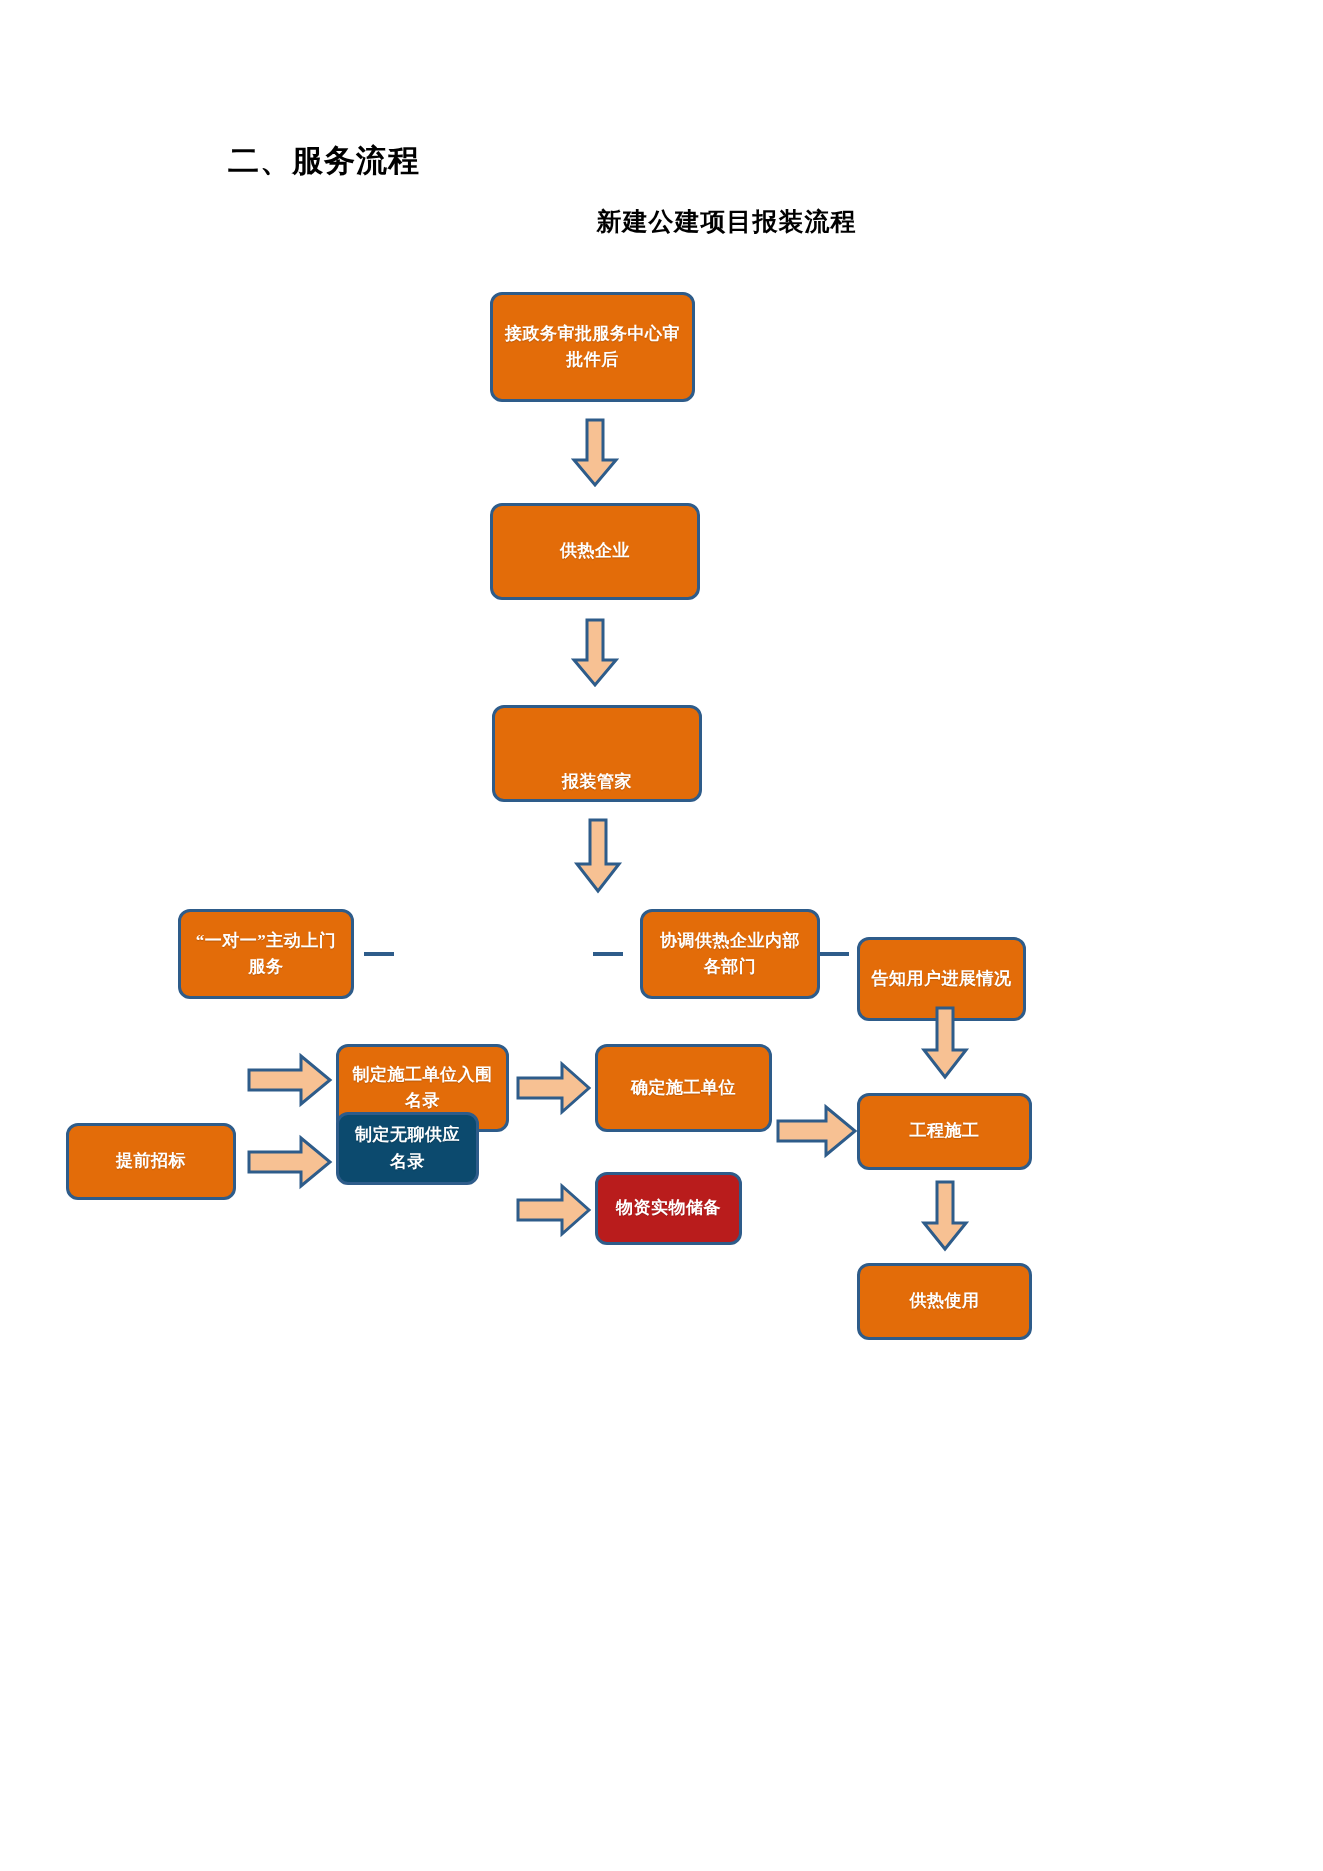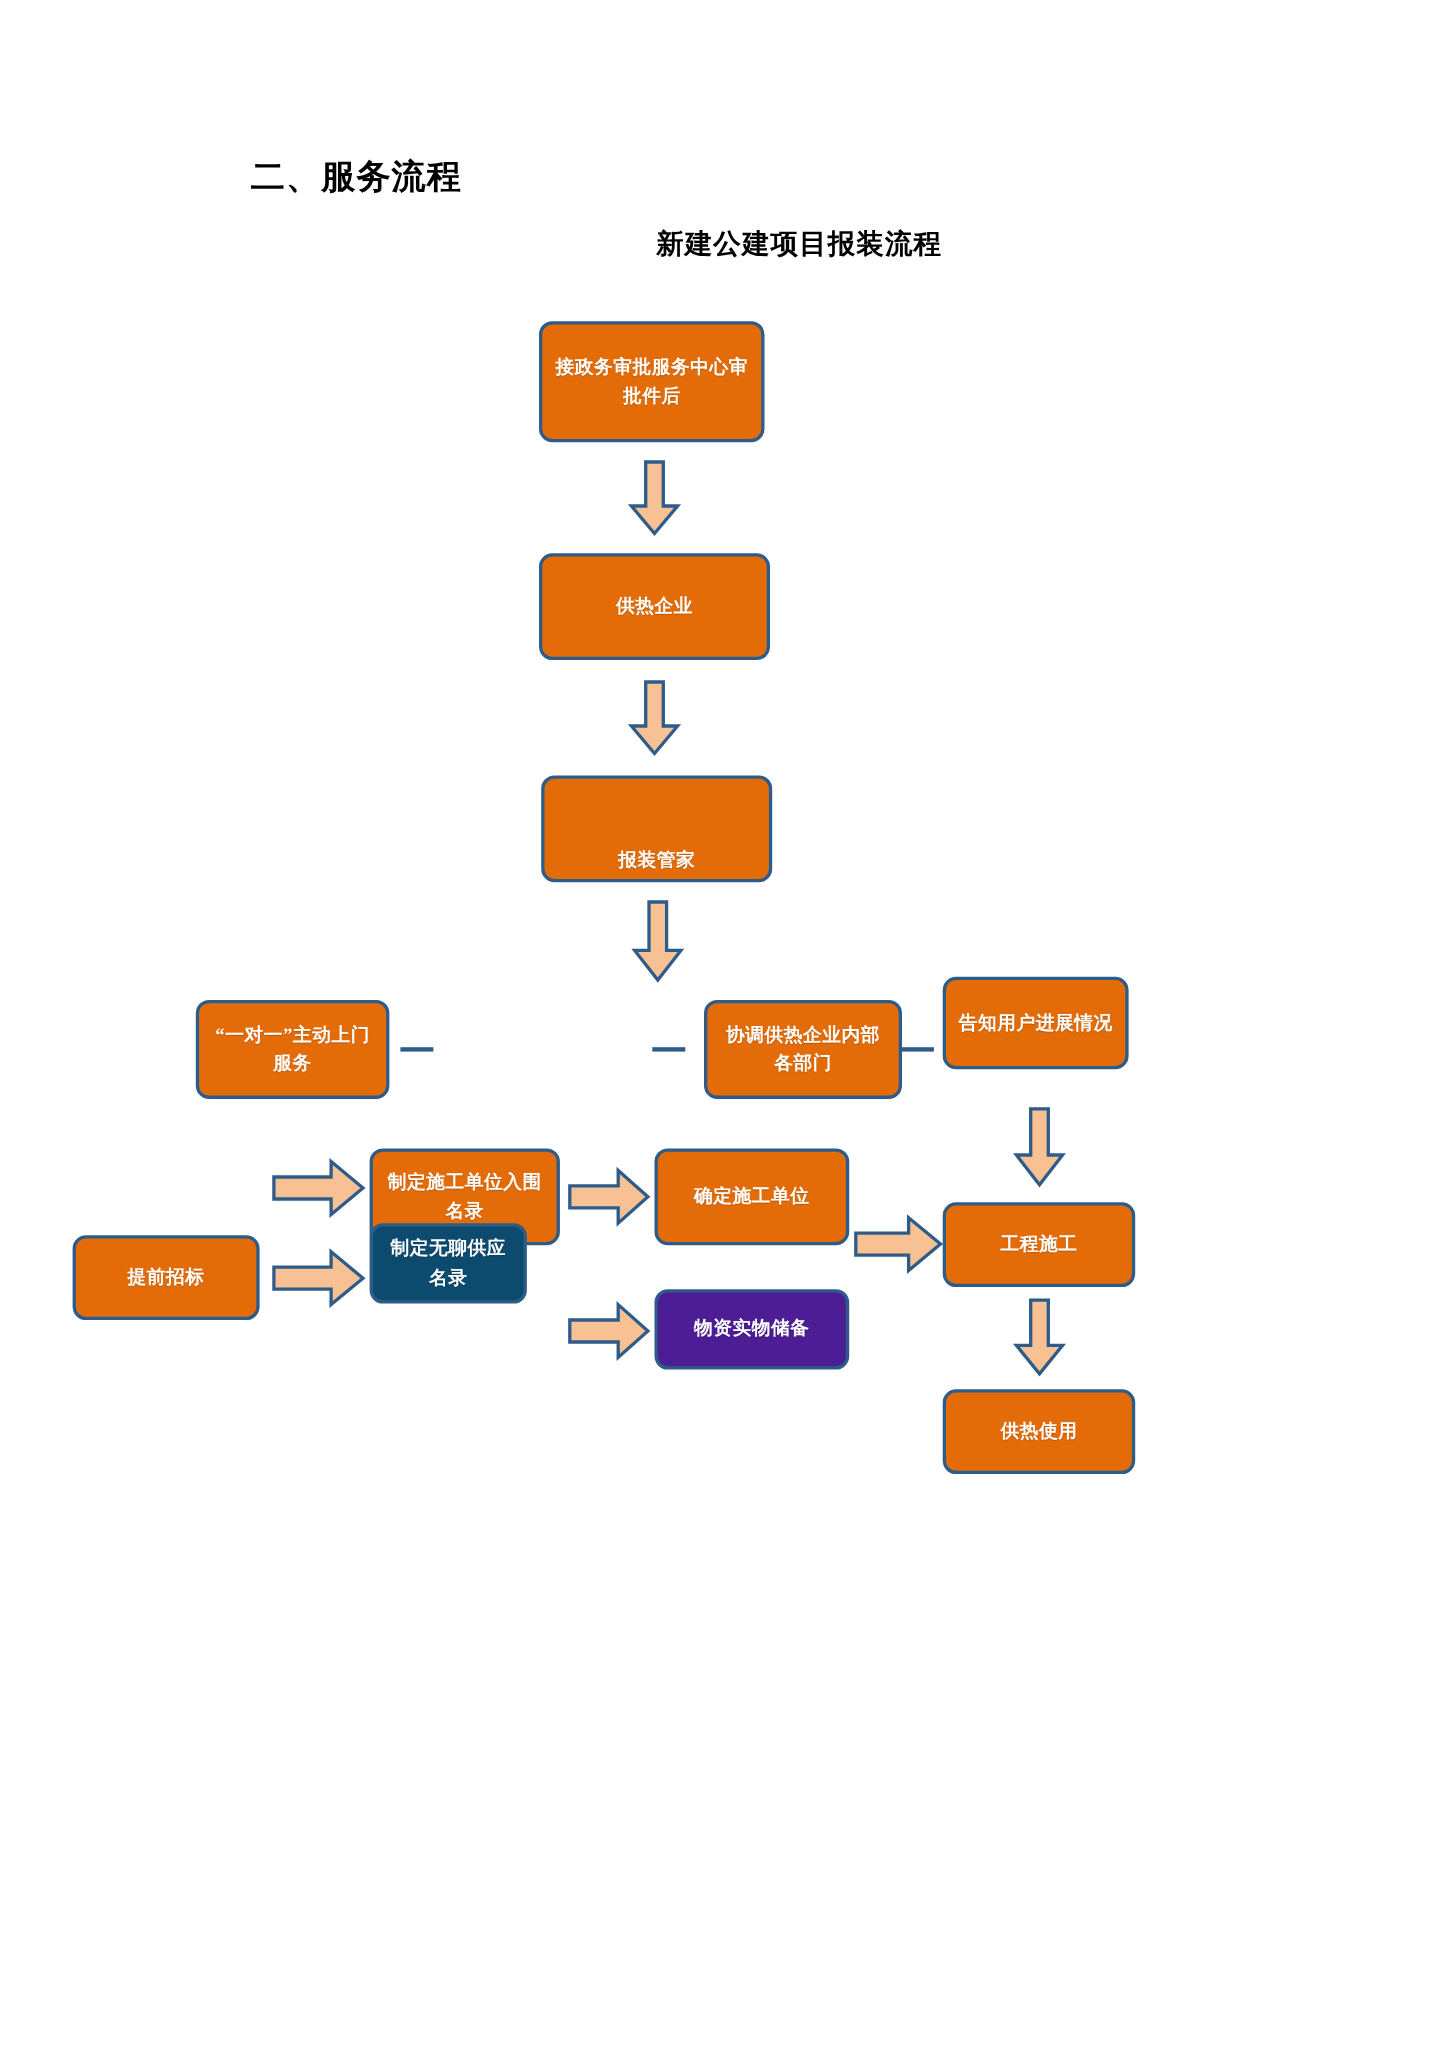--- a/index.html
+++ b/index.html
@@ -100,41 +100,41 @@
 
   <div class="node" style="left: 178px; top: 909px; width: 176px; height: 90px; background: rgb(227, 108, 9); border-color: rgb(46, 92, 138); color: rgb(255, 255, 255);">
     <span>“一对一”主动上门服务</span>
   </div>
 
 
   <div class="node" style="left: 630px; top: 909px; width: 180px; height: 90px; background: rgb(227, 108, 9); border-color: rgb(46, 92, 138); color: rgb(255, 255, 255); margin-left: 10px;">
     <span>协调供热企业内部各部门</span>
   </div>
 
-  <div class="node" style="left: 857px; top: 888px; width: 169px; height: 84px; background: rgb(227, 108, 9); border-color: rgb(46, 92, 138); color: rgb(255, 255, 255);">
+  <div class="node" style="left: 857px; top: 937px; width: 169px; height: 84px; background: rgb(227, 108, 9); border-color: rgb(46, 92, 138); color: rgb(255, 255, 255);">
     <span>告知用户进展情况</span>
   </div>
 
   <div class="node" style="left: 336px; top: 1044px; width: 173px; height: 88px; background: rgb(227, 108, 9); border-color: rgb(46, 92, 138); color: rgb(255, 255, 255);">
     <span>制定施工单位入围名录</span>
   </div>
 
   <div class="node" style="left: 595px; top: 1044px; width: 177px; height: 88px; background: rgb(227, 108, 9); border-color: rgb(46, 92, 138); color: rgb(255, 255, 255);">
     <span>确定施工单位</span>
   </div>
 
   <div class="node" style="left: 66px; top: 1123px; width: 170px; height: 77px; background: rgb(227, 108, 9); border-color: rgb(46, 92, 138); color: rgb(255, 255, 255);">
     <span>提前招标</span>
   </div>
 
   <div class="node" style="left: 336px; top: 1112px; width: 143px; height: 73px; background: #0c4a6e; border-color: rgb(46, 92, 138); color: rgb(255, 255, 255);">
     <span>制定无聊供应名录</span>
   </div>
 
-  <div class="node" style="left: 595px; top: 1172px; width: 177px; height: 73px; background: #4c1d95; border-color: rgb(46, 92, 138); color: rgb(255, 255, 255);">
+  <div class="node" style="left: 595px; top: 1172px; width: 147px; height: 73px; background: #b91c1c; border-color: rgb(46, 92, 138); color: rgb(255, 255, 255);">
     <span>物资实物储备</span>
   </div>
 
   <div class="node" style="left: 857px; top: 1093px; width: 175px; height: 77px; background: rgb(227, 108, 9); border-color: rgb(46, 92, 138); color: rgb(255, 255, 255);">
     <span>工程施工</span>
   </div>
 
   <div class="node" style="left: 857px; top: 1263px; width: 175px; height: 77px; background: rgb(227, 108, 9); border-color: rgb(46, 92, 138); color: rgb(255, 255, 255);">
     <span>供热使用</span>
   </div>

